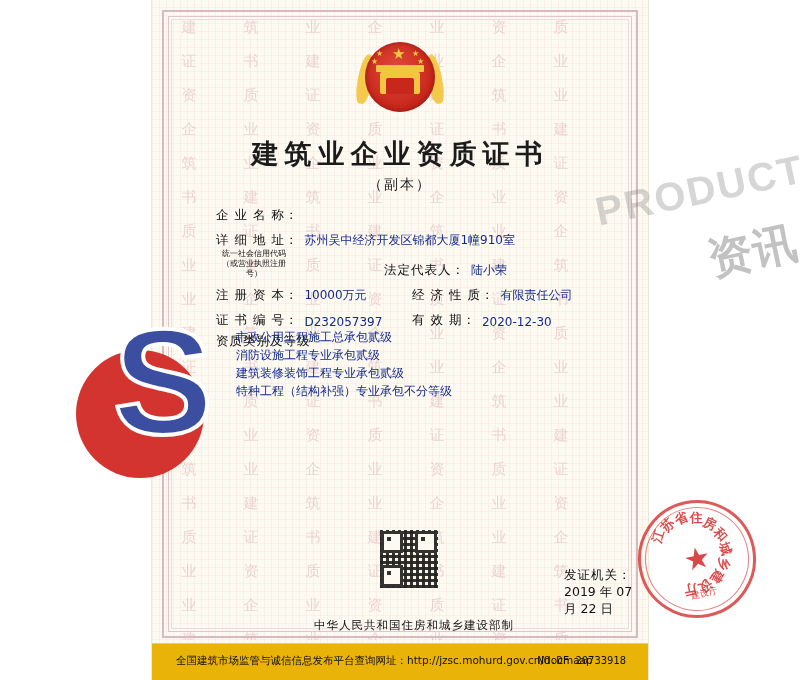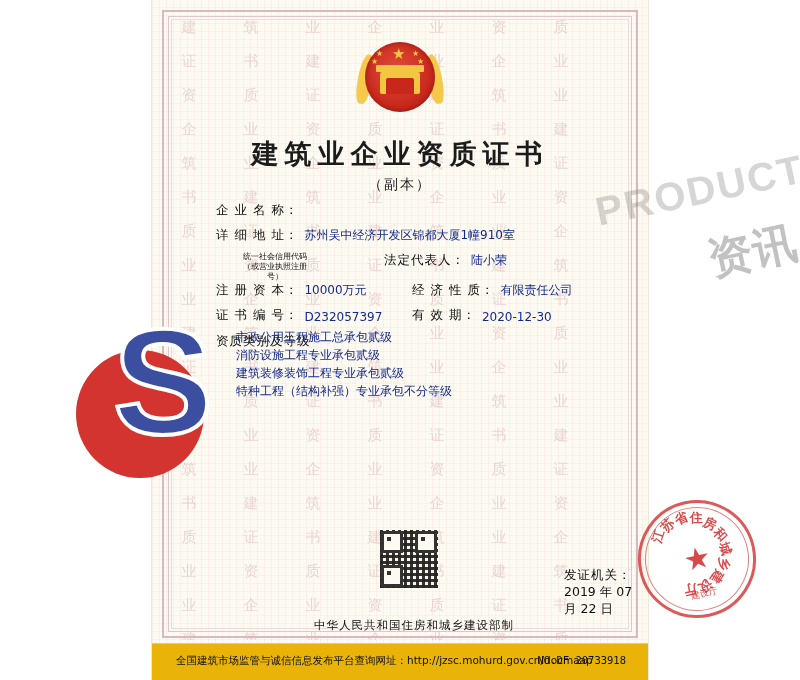--- a/index.html
+++ b/index.html
@@ -187,38 +187,37 @@
   .fields {
     position: absolute;
     left: 64px;
     top: 202px;
     width: 380px;
   }
   .frow {
     position: relative;
     height: 25px;
     display: flex;
-    align-items: flex-start;
+    align-items: flex-end;
   }
   .flabel {
     font-family: "DejaVu Sans", sans-serif;
     font-size: 12.5px;
     color: #111;
     white-space: nowrap;
     letter-spacing: 1px;
     padding-bottom: 3px;
   }
   .flabel.small {
     font-size: 8px;
     letter-spacing: 0;
     line-height: 10px;
     white-space: normal;
     width: 76px;
     text-align: center;
-    margin-left: 21px;
   }
   .fvalue {
     font-family: "DejaVu Sans", sans-serif;
     font-size: 12px;
     color: #132a8c;
     padding-bottom: 3px;
     margin-left: 6px;
     white-space: nowrap;
   }
   .col-a { display: flex; align-items: flex-end; width: 196px; }

